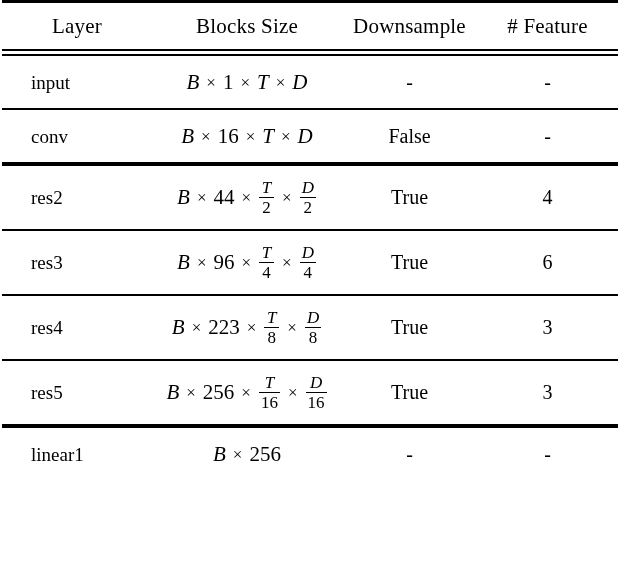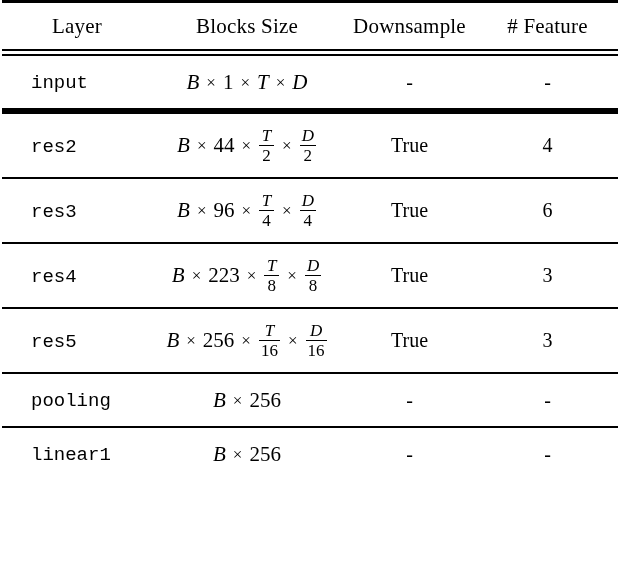--- a/index.html
+++ b/index.html
@@ -50,21 +50,21 @@
     letter-spacing:.2px;
   }
   .hdr-layer{padding-right:4px;}
   .hdr-feat{letter-spacing:1px;}
 
   
   tr.datarow td{height:52px;font-size:20px;}
   tr.datarow.tall td{height:63px;margin-top:42px;}
 
   .mono{
-    font-family:Liberation Mono, monospace;
+    font-family:Liberation Serif, serif;
     font-size:19px;
     letter-spacing:0px;
     display:inline-block;
     text-align:left;
     width:96px;
     margin-left:4px;
   }
   .dash{font-size:20px;display:inline-block;}
   .plain{font-size:20px;}
 
@@ -159,20 +159,34 @@
               <span class="var">D</span>
             </span></td>
           <td><span class="dash">-</span></td>
           <td><span class="dash">-</span></td>
         </tr>
         <tr class="rule midrule">
           <td colspan="4">
             <div></div>
           </td>
         </tr>
+        <tr class="datarow">
+          <td><span class="mono">conv</span></td>
+          <td><span class="math">
+              <span class="var">B</span>
+              <span class="times">×</span>
+              <span class="num">16</span>
+              <span class="times">×</span>
+              <span class="var">T</span>
+              <span class="times">×</span>
+              <span class="var">D</span>
+            </span></td>
+          <td><span class="plain">False</span></td>
+          <td><span class="dash">-</span></td>
+        </tr>
         <tr class="rule midrule">
           <td colspan="4">
             <div></div>
           </td>
         </tr>
         <tr class="rule midrule">
           <td colspan="4">
             <div></div>
           </td>
         </tr>
@@ -276,30 +290,20 @@
                 <span class="fden">16</span>
               </span>
             </span></td>
           <td><span class="plain">True</span></td>
           <td><span class="plain">3</span></td>
         </tr>
         <tr class="rule midrule">
           <td colspan="4">
             <div></div>
           </td>
-        </tr>
-        <tr class="datarow">
-          <td><span class="mono">pooling</span></td>
-          <td><span class="math">
-              <span class="var">B</span>
-              <span class="times">×</span>
-              <span class="num">256</span>
-            </span></td>
-          <td><span class="dash">-</span></td>
-          <td><span class="dash">-</span></td>
         </tr>
         <tr class="rule midrule">
           <td colspan="4">
             <div></div>
           </td>
         </tr>
         <tr class="datarow">
           <td><span class="mono">linear1</span></td>
           <td><span class="math">
               <span class="var">B</span>

